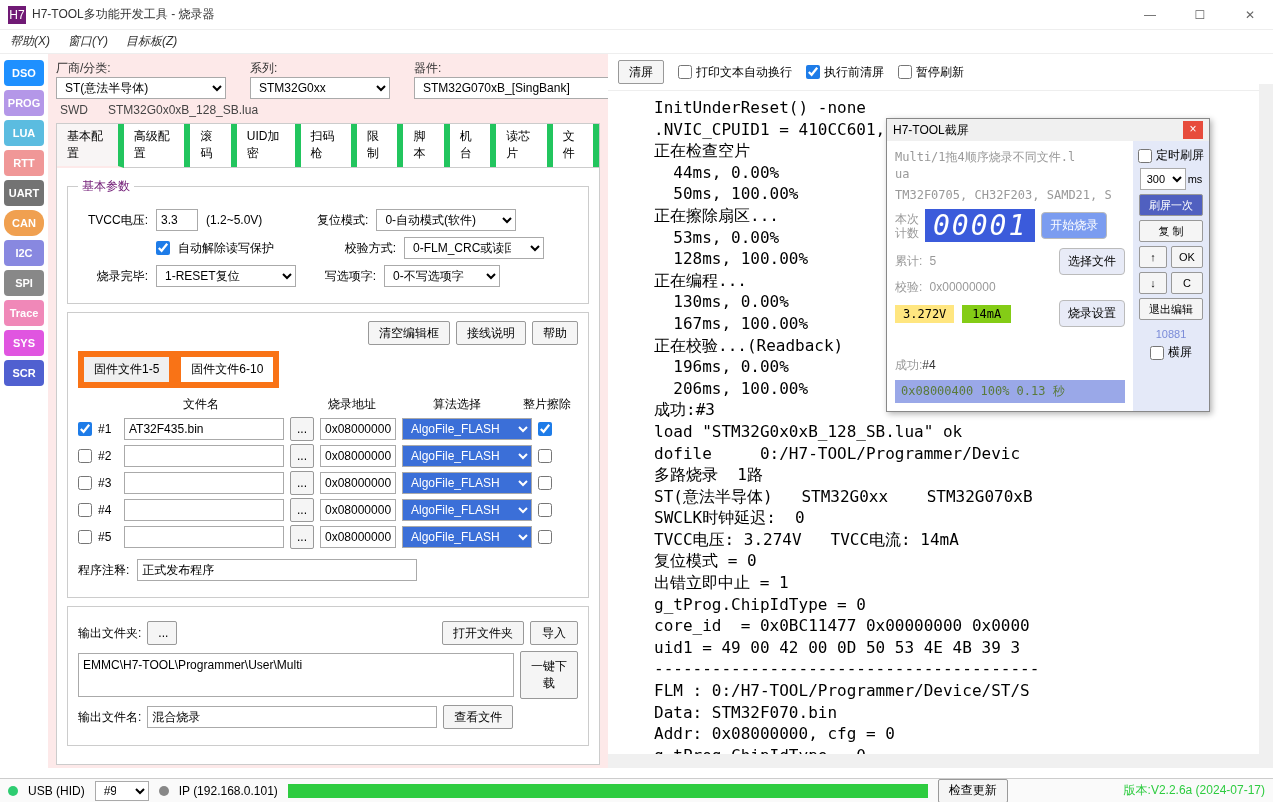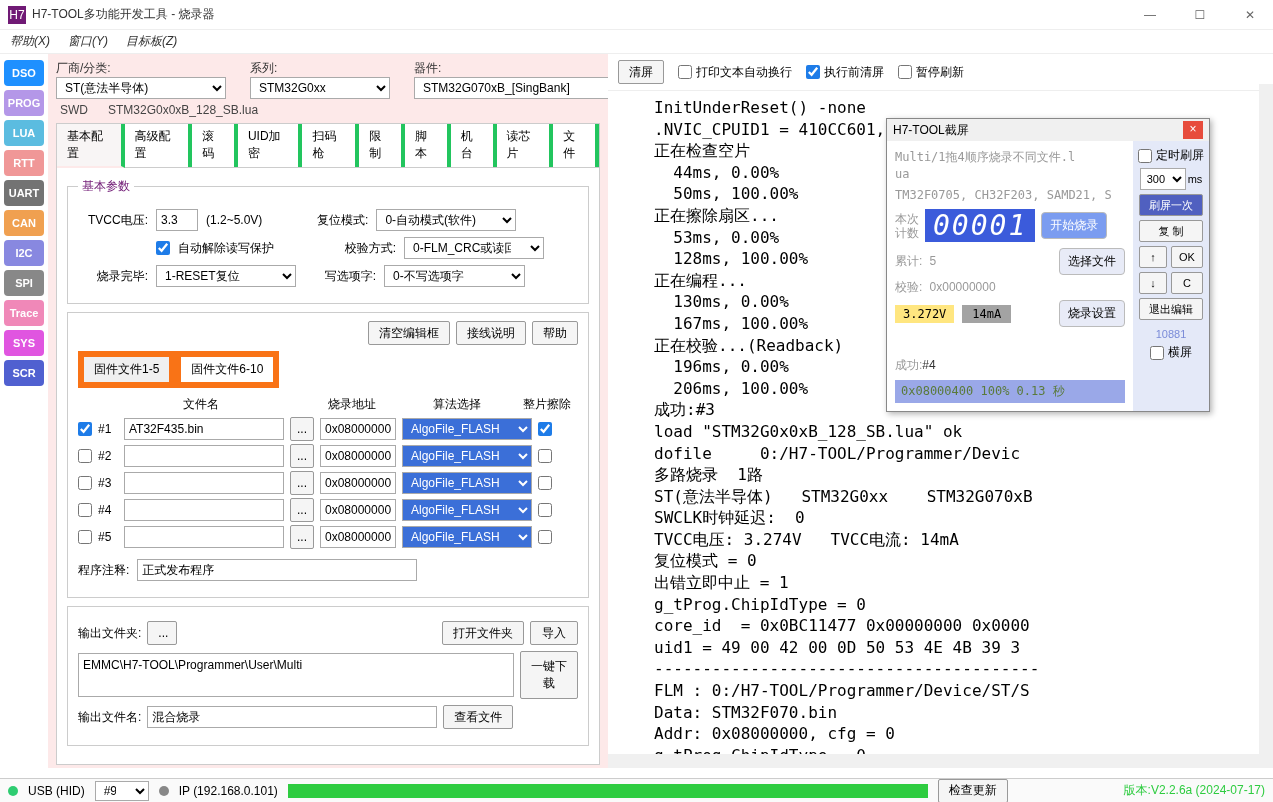--- a/index.html
+++ b/index.html
@@ -24,21 +24,21 @@
 
 .row { display: flex; align-items: center; gap: 24px; margin-bottom: 4px; }
 .lbl { color: #333; }
 select, input[type=text] { border: 1px solid #aaa; background: #fff; height: 22px; padding: 0 4px; font-size: 12px; }
 select { padding-right: 16px; }
 button { border: 1px solid #999; background: #f5f5f5; height: 24px; padding: 0 10px; cursor: pointer; border-radius: 2px; }
 
 .swd-row { display: flex; gap: 20px; margin: 4px 0 6px 4px; color: #444; }
 
 .tabs { display: flex; background: #fff; border: 1px solid #ccc; border-bottom: none; }
-.tab { padding: 4px 10px; cursor: pointer; border-right: 4px solid #22c55e; }
+.tab { padding: 4px 10px; cursor: pointer; border-right: 6px solid #22c55e; }
 .tab.active { background: #f8f5f5; border-bottom: 2px solid #fde9e9; margin-bottom: -1px; }
 
 .tab-content { background: #fff; border: 1px solid #ccc; padding: 10px; }
 
 fieldset { border: 1px solid #ccc; padding: 8px 10px 10px; margin-bottom: 8px; }
 legend { padding: 0 4px; color: #701a75; }
 
 .param-row { display: flex; align-items: center; gap: 8px; margin: 6px 0; }
 .param-row .plbl { width: 70px; text-align: right; }
 .param-row .plbl2 { width: 60px; text-align: right; }
@@ -70,21 +70,21 @@
 .float-body { display: flex; }
 .float-left { flex: 1; background: #fff; padding: 8px; position: relative; }
 .float-right { width: 76px; background: #e4e9f8; padding: 6px 4px; display: flex; flex-direction: column; gap: 4px; align-items: center; }
 .float-right button, .float-right select { width: 64px; height: 22px; font-size: 11px; padding: 0 2px; }
 .fl-gray { color: #999; font-family: monospace; font-size: 12px; line-height: 1.4; }
 .fl-info { display: flex; margin: 6px 0; align-items: center; gap: 6px; }
 .counter { background: #3b5bdb; color: #fff; font-family: monospace; font-size: 28px; padding: 0 8px; font-style: italic; letter-spacing: 2px; }
 .pill-btn { background: #e8ebf7; border: 1px solid #bbb; border-radius: 4px; padding: 4px 8px; cursor: pointer; }
 .pill-btn.primary { background: #7b9cf0; color: #fff; }
 .volt { background: #ffe680; padding: 2px 8px; font-family: monospace; }
-.amp { background: #a3a3a3; padding: 2px 10px; font-family: monospace; }
+.amp { background: #84cc16; padding: 2px 10px; font-family: monospace; }
 .success-bar { background: #9aa8e8; color: #5a7a3a; font-family: monospace; padding: 3px 6px; margin-top: 6px; }
 .mini-num { color: #7a8bd8; font-size: 11px; margin-top: 4px; }
 
 .statusbar { position: absolute; bottom: 0; left: 0; right: 0; height: 24px; border-top: 1px solid #ccc; display: flex; align-items: center; padding: 0 8px; gap: 10px; background: #fafafa; }
 .dot { width: 10px; height: 10px; border-radius: 50%; }
 .dot.green { background: #2ecc71; }
 .dot.gray { background: #888; }
 .progress { flex: 1; height: 14px; background: #2ecc40; max-width: 640px; }
 .ver { color: #2ecc40; margin-left: auto; }
 
@@ -111,21 +111,21 @@
 </div>
 
 <div class="main">
 
   <div class="sidebar" id="sidebar">
       <div class="side-btn" style="background: rgb(30, 144, 255);">DSO</div>
       <div class="side-btn" style="background: rgb(180, 151, 232);">PROG</div>
       <div class="side-btn" style="background: rgb(91, 188, 224);">LUA</div>
       <div class="side-btn" style="background: rgb(240, 151, 151);">RTT</div>
       <div class="side-btn" style="background: #737373;">UART</div>
-      <div class="side-btn" style="background: rgb(240, 160, 80);">CAN</div>
+      <div class="side-btn" style="background: rgb(240, 160, 80); border-radius: 12px;">CAN</div>
       <div class="side-btn" style="background: rgb(136, 136, 224);">I2C</div>
       <div class="side-btn" style="background: rgb(136, 136, 136);">SPI</div>
       <div class="side-btn" style="background: rgb(240, 136, 184);">Trace</div>
       <div class="side-btn" style="background: rgb(224, 85, 224);">SYS</div>
       <div class="side-btn" style="background: rgb(80, 96, 208);">SCR</div>
     </div>
 
   <div class="left-panel">
     <div class="row">
       <div style="width:170px">
@@ -176,21 +176,21 @@
           <span>自动解除读写保护</span>
           <span style="width:46px"></span>
           <span class="plbl2">校验方式:</span>
           <select style="width:140px"><option>0-FLM_CRC或读回校验</option></select>
         </div>
         <div class="param-row">
           <span class="plbl">烧录完毕:</span>
           <select style="width:140px"><option>1-RESET复位</option></select>
           <span style="width:4px"></span>
           <span class="plbl2">写选项字:</span>
-          <select style="width:141px"><option>0-不写选项字</option></select>
+          <select style="width:116px"><option>0-不写选项字</option></select>
         </div>
       </fieldset>
 
       <fieldset>
         <div style="display:flex;justify-content:flex-end;gap:6px;margin-bottom:6px">
           <button>清空编辑框</button>
           <button>接线说明</button>
           <button>帮助</button>
         </div>
         <div class="fw-tabs">

